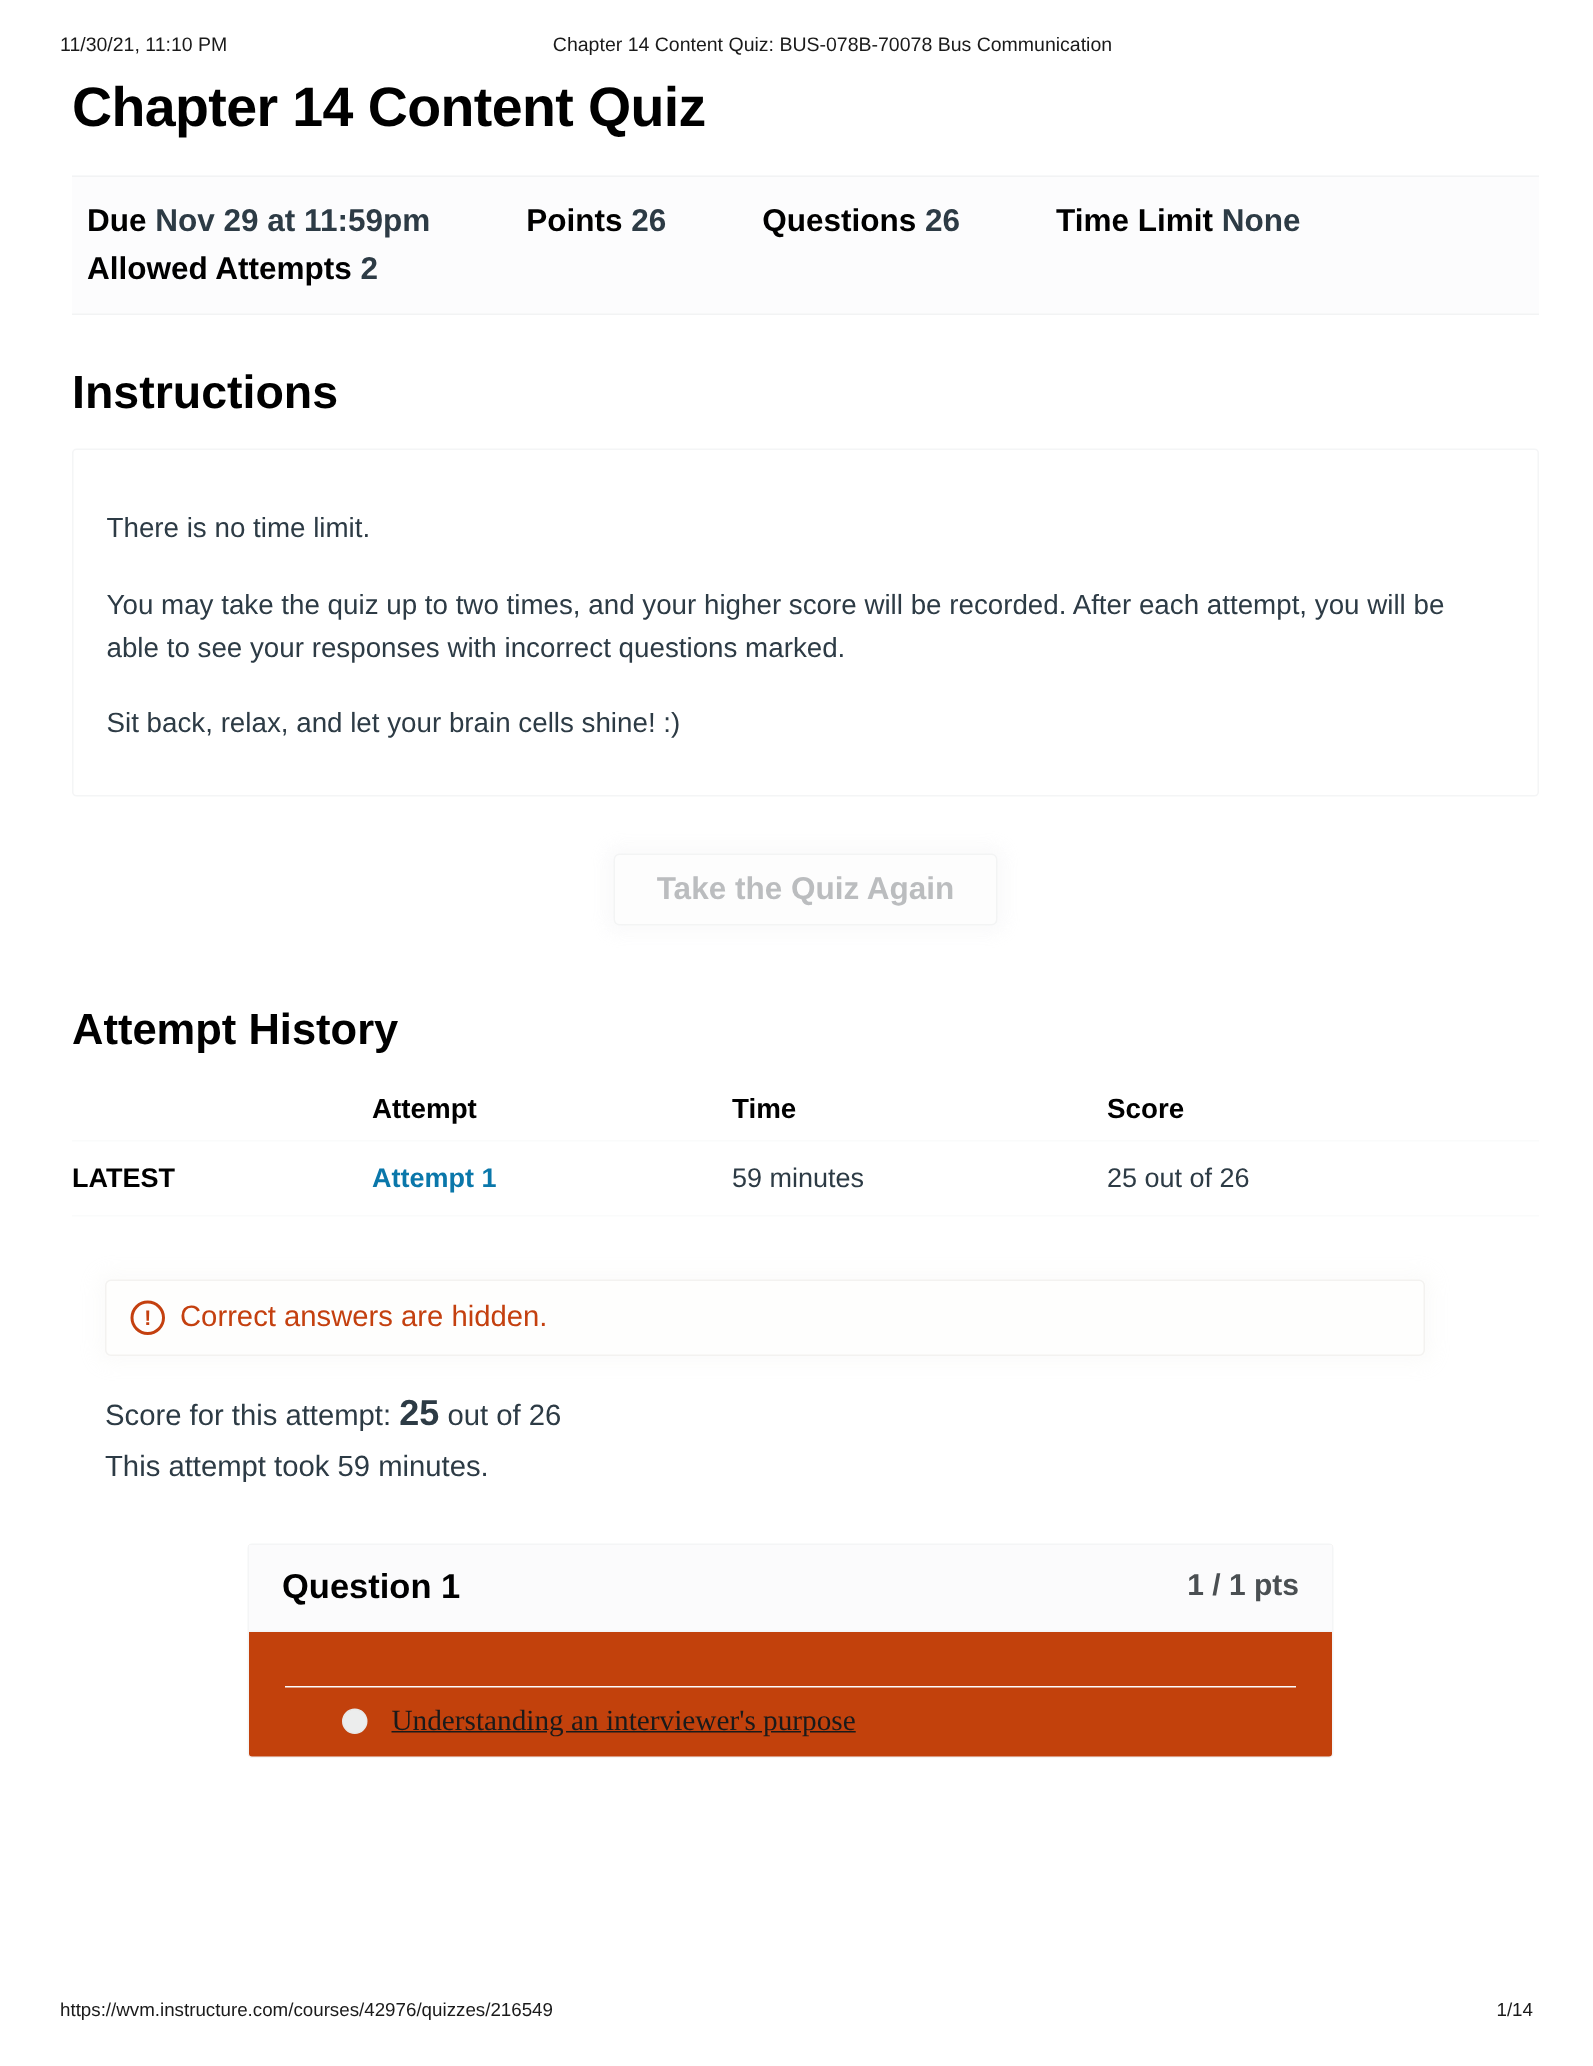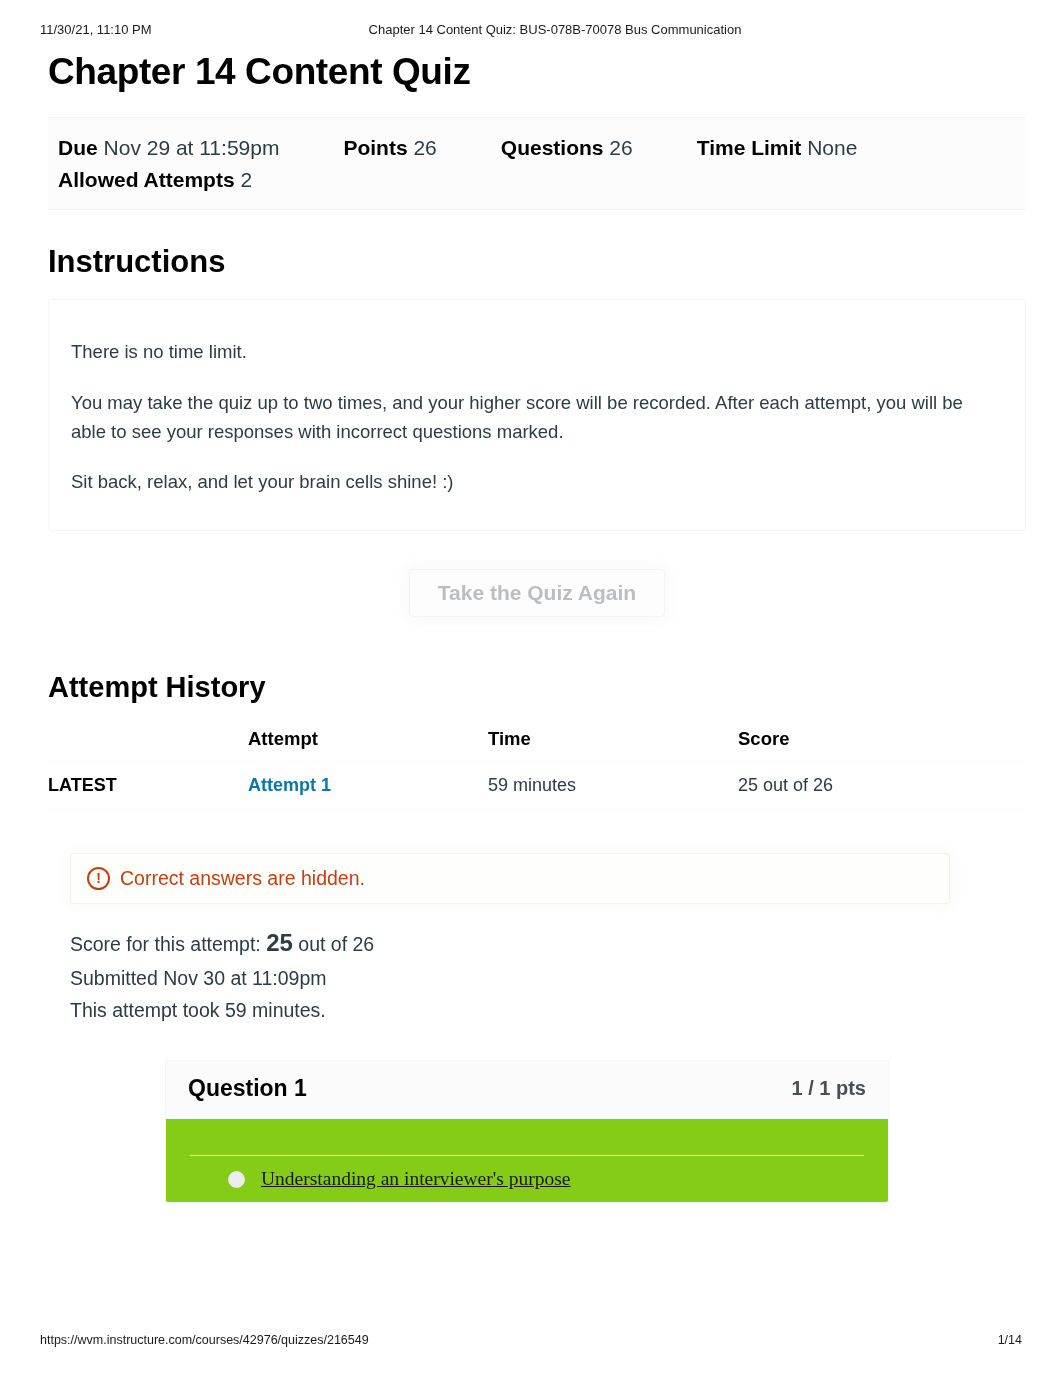--- a/index.html
+++ b/index.html
@@ -99,21 +99,21 @@
     color: #2d3b45;
     white-space: nowrap;
     margin-right: 64px;
     line-height: 1.55;
   }
   .quiz-meta .meta-item:last-child { margin-right: 0; }
   .quiz-meta .meta-label {
     font-weight: bold;
     color: #000;
   }
-  .quiz-meta .meta-value { font-weight: normal; }
+  .quiz-meta .meta-value { font-weight: bold; }
   .meta-row-2 .meta-item { margin-right: 0; }
 
   h2.section-title {
     font-size: 31px;
     font-weight: bold;
     color: #000;
     margin: 34px 0 20px 0;
     line-height: 1.15;
   }
 
@@ -235,21 +235,21 @@
     font-weight: bold;
     color: #2d3b45;
   }
 
   
   .question-block {
     margin: 34px 0 0 95px;
     width: 722px;
     border: 1px solid #f4f5f6;
     border-radius: 3px;
-    background: #84cc16;
+    background: #c2410c;
   }
   .question-header {
     display: flex;
     align-items: center;
     justify-content: space-between;
     background: #fbfbfc;
     border-bottom: 1px solid #f4f5f6;
     padding: 14px 22px 16px 22px;
   }
   .question-name {
@@ -373,21 +373,20 @@
         </span>
       <span>Correct answers are hidden.</span>
     </div>
 
     <div class="score-lines">
       <div>
         <span>Score for this attempt:</span>
         <span class="big-score">25</span>
         <span>out of 26</span>
       </div>
-      <div>Submitted Nov 30 at 11:09pm</div>
       <div>This attempt took 59 minutes.</div>
     </div>
 
     <div class="question-block">
       <div class="question-header">
         <div class="question-name">Question 1</div>
         <div class="question-points">1 / 1 pts</div>
       </div>
       <div class="question-body">
         <div class="answers">

